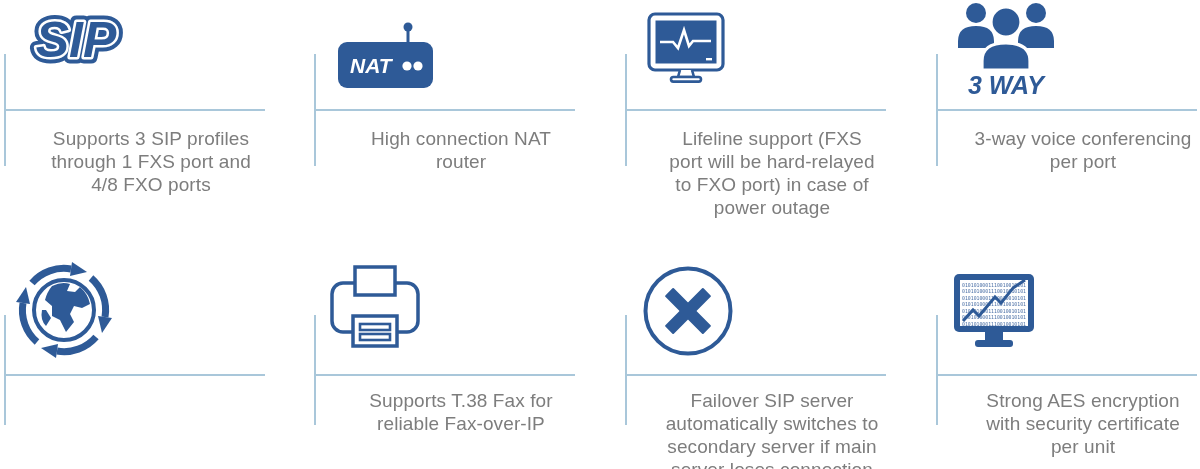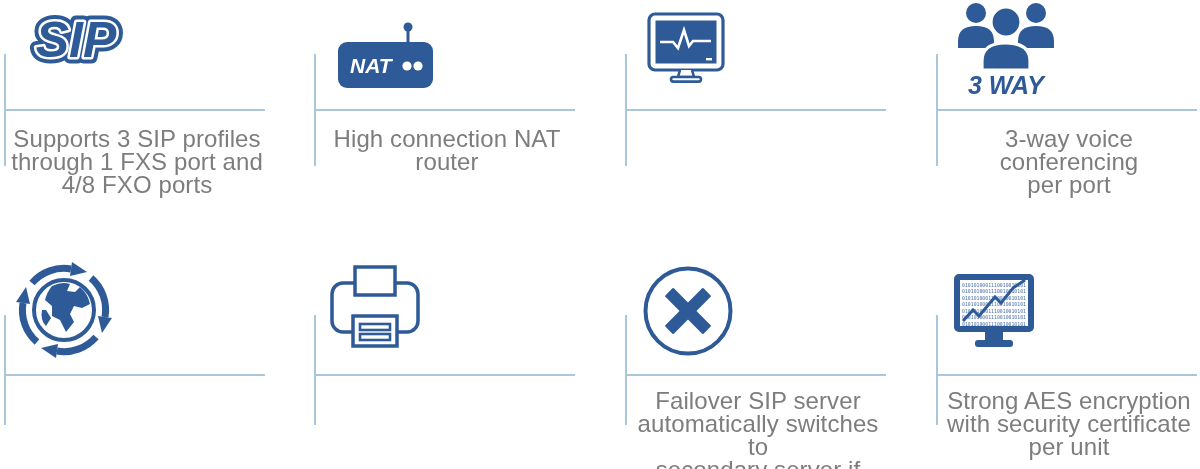--- a/index.html
+++ b/index.html
@@ -8,22 +8,22 @@
     font-family:"Liberation Sans",sans-serif;
   }
   .cell{position:absolute;width:300px;height:232px;text-align:center;}
   .c0{left:4px}.c1{left:314px}.c2{left:625px}.c3{left:936px}
   .r0{top:0}.r1{top:264px}
   .vline{position:absolute;left:0;top:54px;width:2px;height:112px;background:var(--divider-blue);}
   .r1 .vline{top:51px;height:110px;}
   .hline{position:absolute;left:0;top:109px;width:261px;height:2px;background:var(--divider-blue);}
   .r1 .hline{top:110px;}
   .text{
-    position:absolute;left:4px;top:127px;width:258px;
-    font-size:24px;line-height:23px;color:var(--text-gray);
+    position:absolute;left:18px;top:127px;width:258px;
+    font-size:19px;line-height:23px;color:var(--text-gray);
     white-space:pre-line;letter-spacing:0.1px;
   }
   .r1 .text{top:125px;}
   .icon{position:absolute;color:var(--accent-blue);}
   .i-sip{left:22px;top:8px;overflow:visible;}
   .i-nat{left:24px;top:20px;}
   .i-life{left:22px;top:12px;}
   .i-3way{left:20px;top:0px;}
   .i-globe{left:8px;top:-6px;}
   .i-fax{left:16px;top:0px;}
@@ -68,20 +68,24 @@
     <svg class="icon i-life" width="78" height="74" viewBox="0 0 78 74">
       <rect x="2" y="2" width="74" height="56" rx="6" fill="#fff" stroke="currentColor" stroke-width="3.2"></rect>
       <rect x="8.5" y="8.5" width="61" height="43" fill="currentColor"></rect>
       <polyline points="13,30 26,30 31,36 37,18 42,34 46,29 64,29" fill="none" stroke="#fff" stroke-width="2.6"></polyline>
       <rect x="59" y="46" width="6" height="2.4" fill="#fff"></rect>
       <path d="M33,58 L31,65 L47,65 L45,58" fill="#fff" stroke="currentColor" stroke-width="2.6" stroke-linejoin="round"></path>
       <rect x="24" y="65" width="30" height="4.6" rx="2.3" fill="#fff" stroke="currentColor" stroke-width="2.6"></rect>
     </svg>
     <div class="vline"></div>
     <div class="hline"></div>
+    <div class="text">Lifeline support (FXS
+port will be hard-relayed
+to FXO port) in case of
+power outage</div>
   </div>
 
   <div class="cell c3 r0">
     <svg class="icon i-3way" width="100" height="98" viewBox="0 0 100 98">
       <g fill="currentColor">
         <circle cx="20" cy="13" r="10"></circle>
         <path d="M2,48 L2,41 Q2,26 20,26 Q38,26 38,41 L38,48 Z"></path>
         <circle cx="80" cy="13" r="10"></circle>
         <path d="M62,48 L62,41 Q62,26 80,26 Q98,26 98,41 L98,48 Z"></path>
       </g>
@@ -120,20 +124,22 @@
   <div class="cell c1 r1">
     <svg class="icon i-fax" width="90" height="86" viewBox="0 0 90 86">
       <rect x="2" y="19" width="86" height="49" rx="11" fill="#fff" stroke="currentColor" stroke-width="3.5"></rect>
       <rect x="25" y="3" width="40" height="28" fill="#fff" stroke="currentColor" stroke-width="3.5"></rect>
       <rect x="23" y="52" width="44" height="30" fill="#fff" stroke="currentColor" stroke-width="3.5"></rect>
       <rect x="30" y="60" width="30" height="6" fill="none" stroke="currentColor" stroke-width="2.6"></rect>
       <rect x="30" y="70" width="30" height="6" fill="none" stroke="currentColor" stroke-width="2.6"></rect>
     </svg>
     <div class="vline"></div>
     <div class="hline"></div>
+    <div class="text">Supports T.38 Fax for
+reliable Fax-over-IP</div>
   </div>
 
   <div class="cell c2 r1">
     <svg class="icon i-fail" width="90" height="90" viewBox="0 0 90 90">
       <circle cx="45" cy="45" r="42.5" fill="none" stroke="currentColor" stroke-width="4"></circle>
       <g transform="rotate(45 45 45)" fill="currentColor">
         <rect x="18" y="39" width="54" height="12" rx="1"></rect>
         <rect x="39" y="18" width="12" height="54" rx="1"></rect>
       </g>
     </svg>

